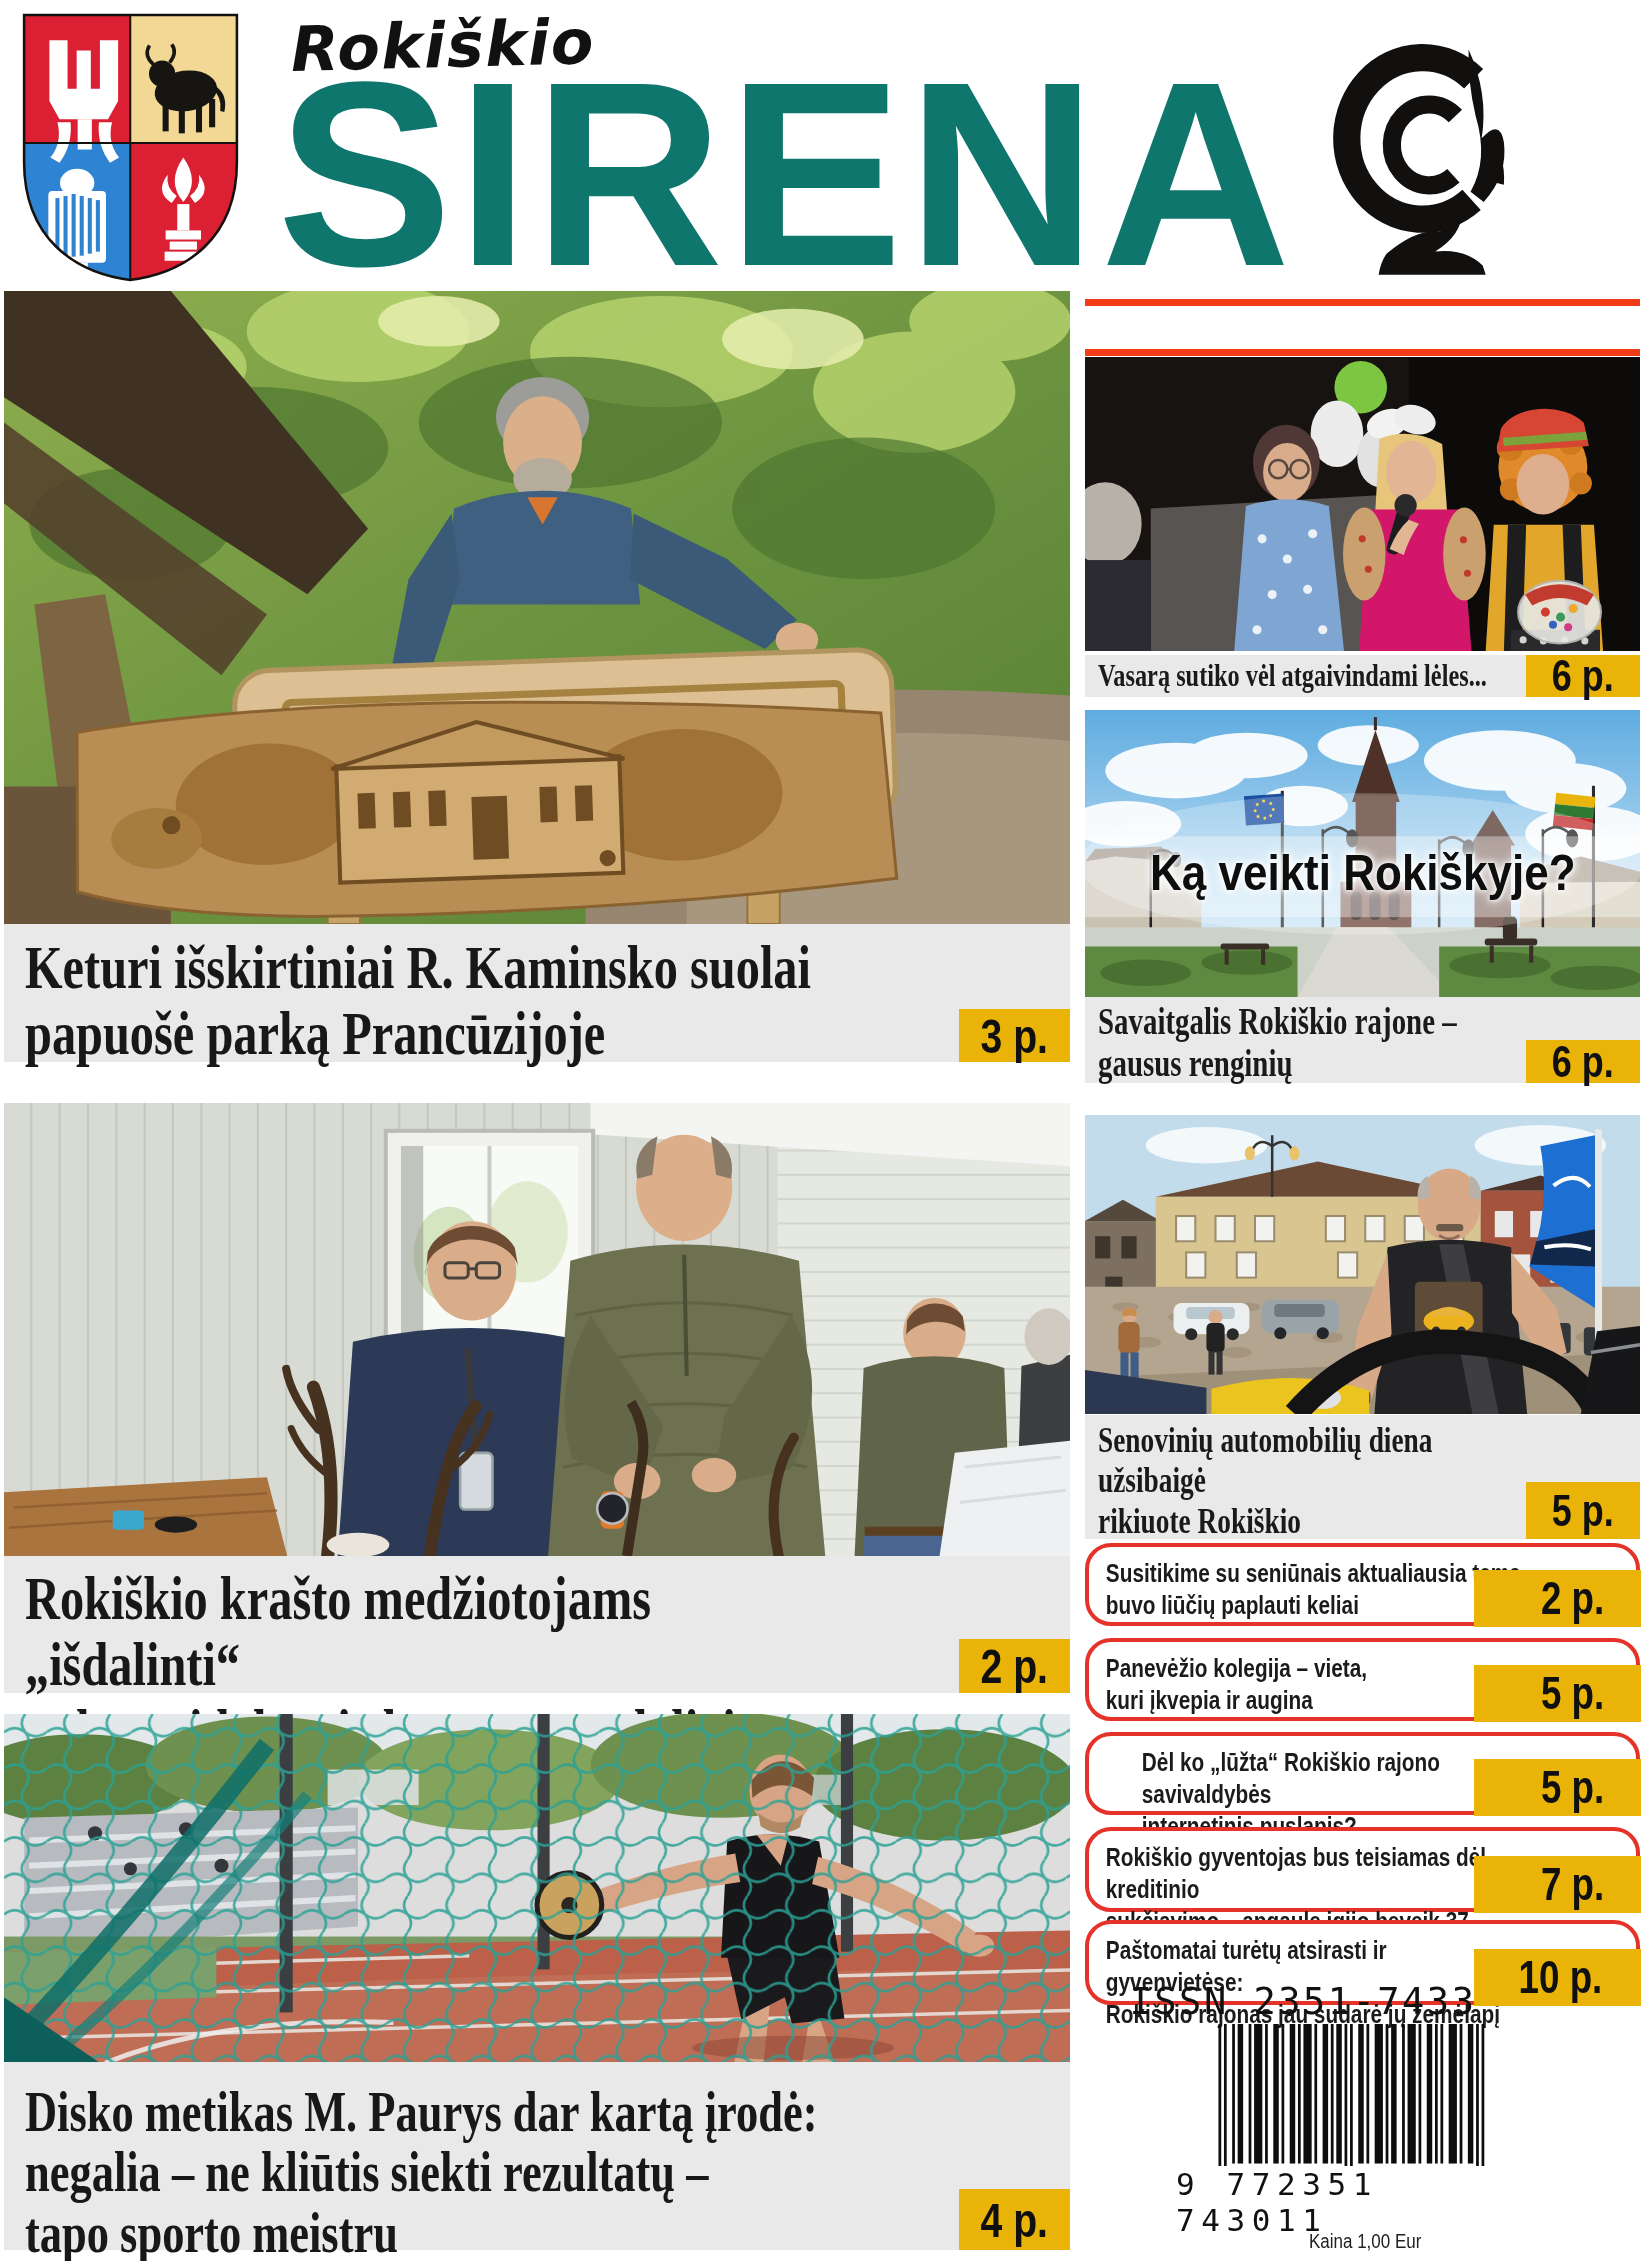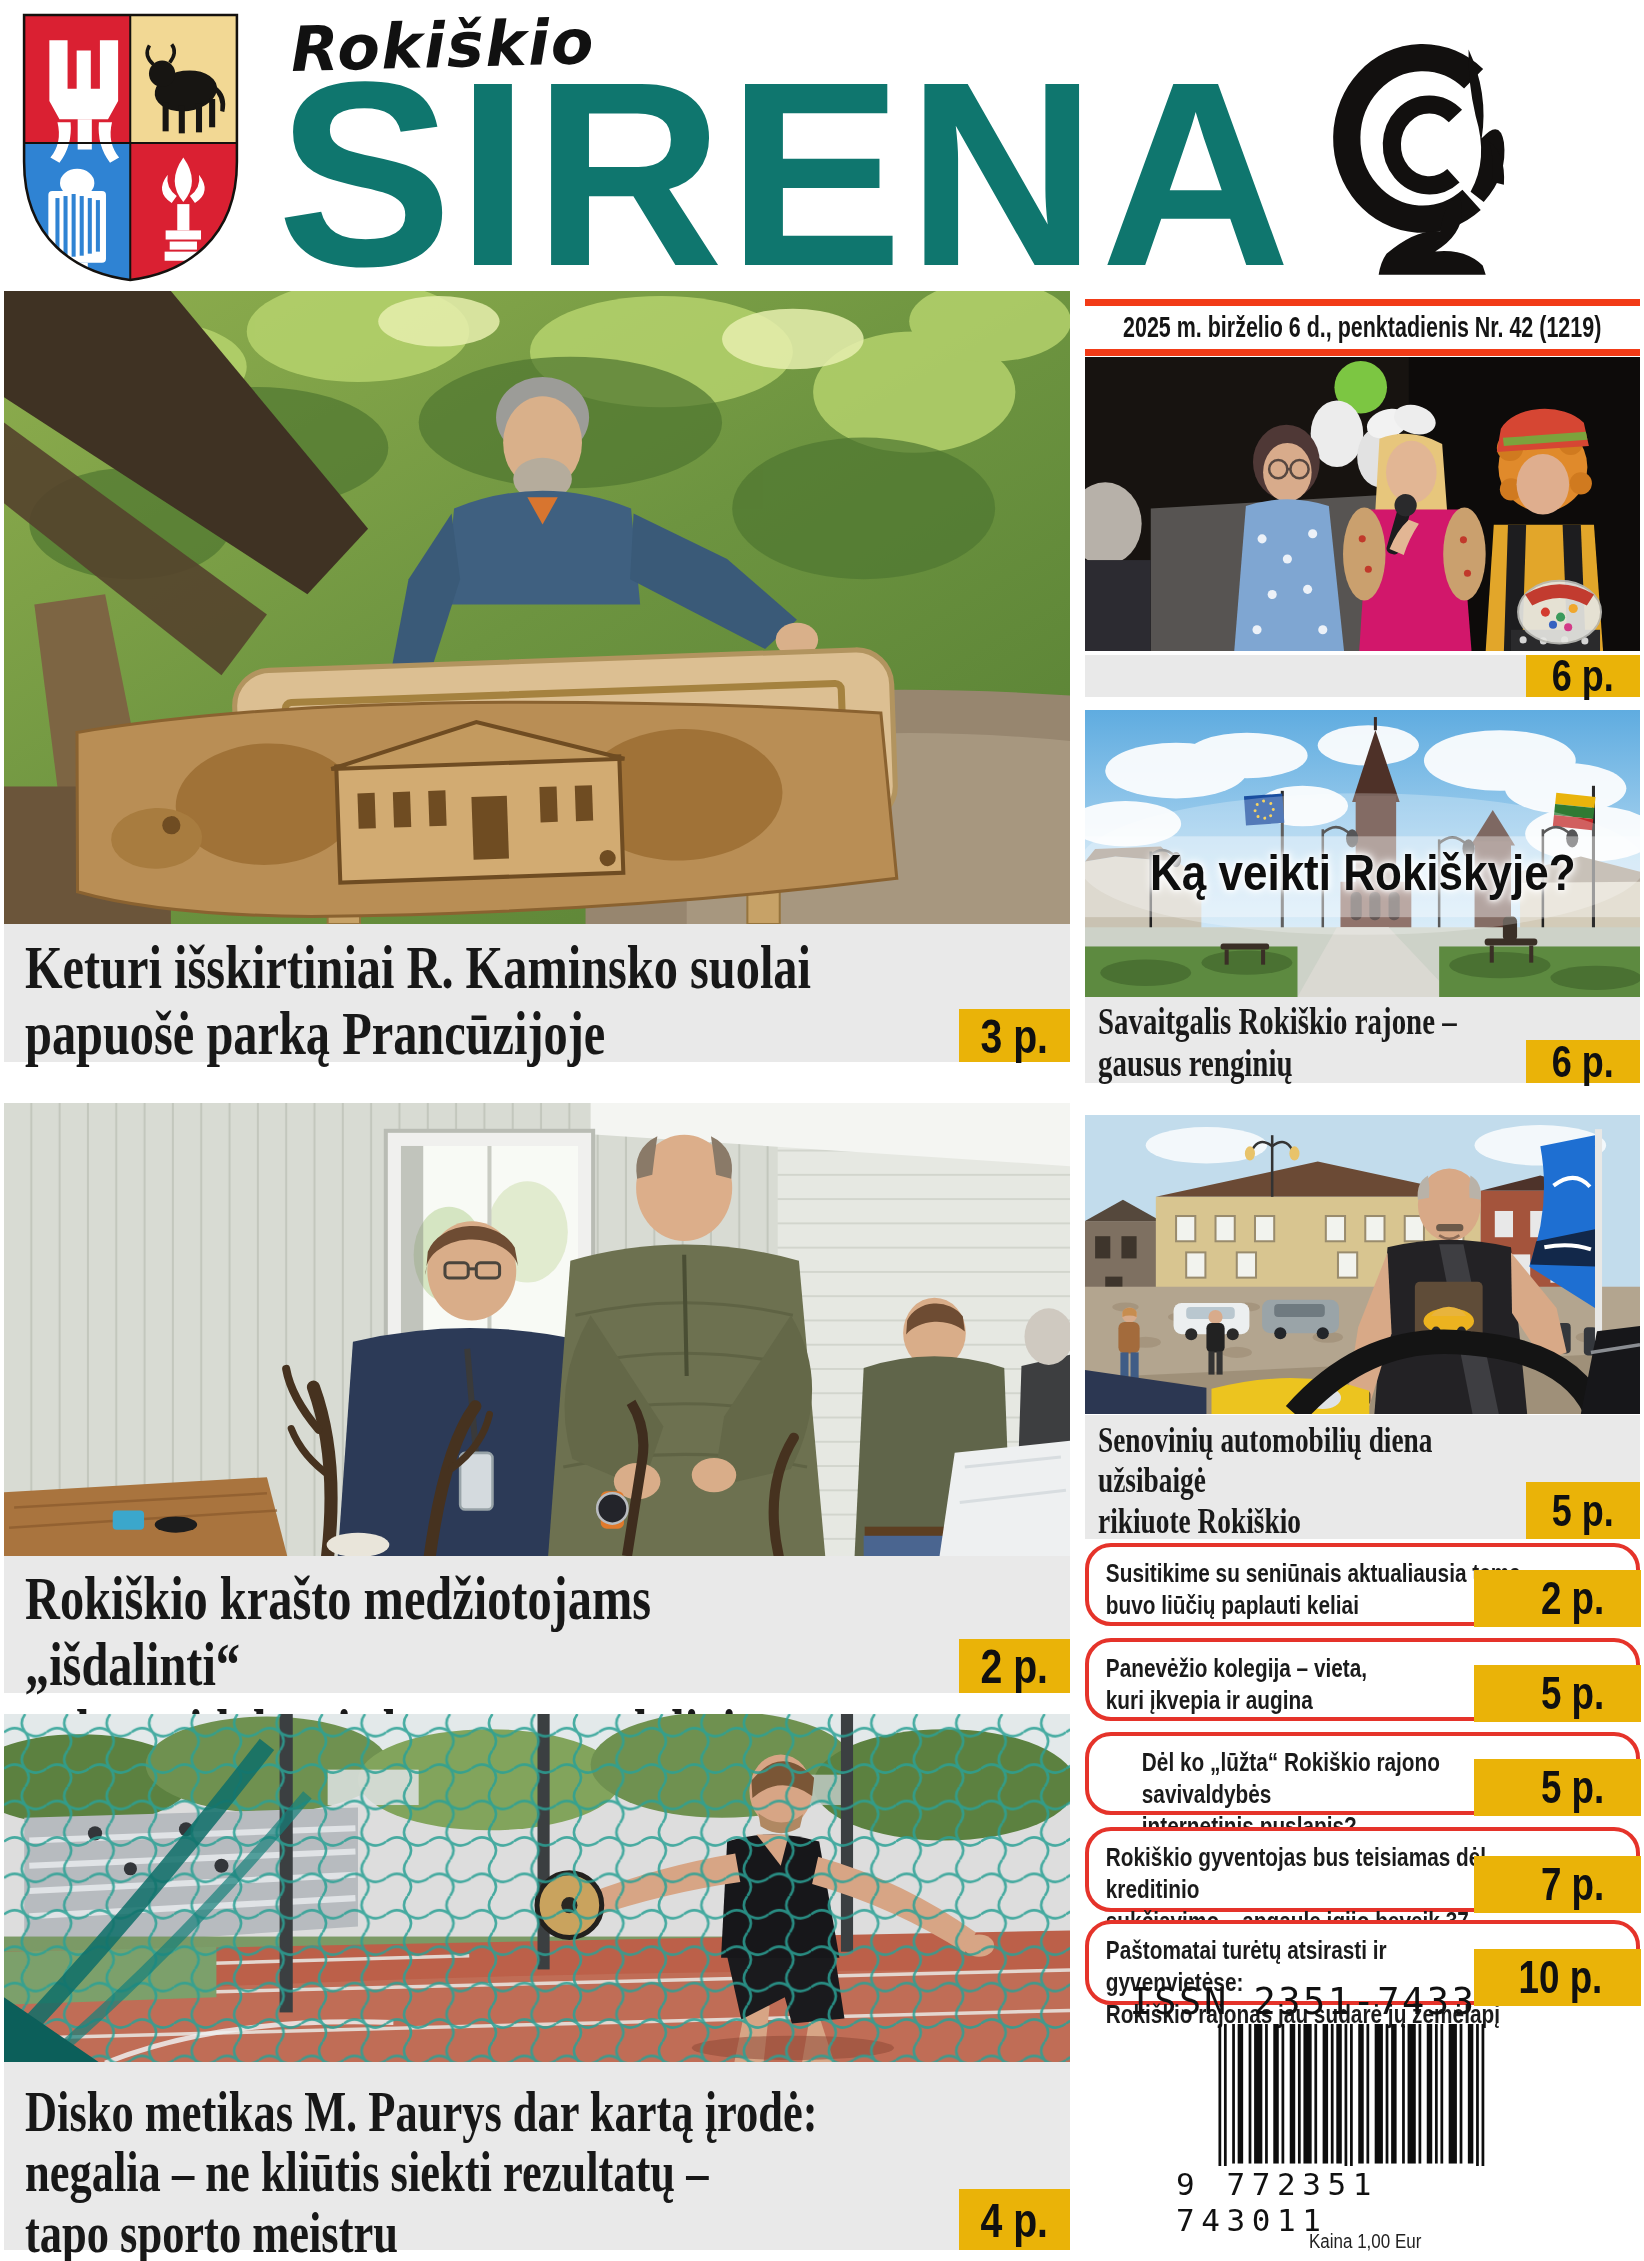--- a/index.html
+++ b/index.html
@@ -124,23 +124,20 @@
       </g>
       <g fill="#12100f">
         <path d="M312,28 q40,86 26,176 q36,-40 44,8 q8,66 -40,118 l-26,-20 q36,-64 10,-150 q-16,-70 -14,-132 z"></path>
         <path d="M352,210 q34,24 30,86 l-24,-6 q6,-48 -6,-80 z"></path>
         <path d="M150,432 q60,-50 106,-44 q10,-70 40,-64 q16,64 -50,104 q60,-6 94,28 l6,18 h-212 q4,-26 16,-42 z"></path>
       </g>
     </svg>
   </div>
 
   <div class="rule" style="top:299px;"></div>
-  <div class="dateline">
-    <span>2025 m. birželio 6 d., penktadienis Nr. 42 (1219)</span>
-  </div>
   <div class="rule" style="top:349px;"></div>
 
   <div class="ph" style="left:4px;top:291px;width:1066px;height:633px;">
     <svg viewBox="0 0 2108 1252" preserveAspectRatio="none">
       <defs>
         <linearGradient id="p1bg" x1="0" y1="0" x2="1" y2="1">
           <stop offset="0" stop-color="#8fae4e"></stop>
             <stop offset=".5" stop-color="#6d9440"></stop>
             <stop offset="1" stop-color="#567f33"></stop>
         </linearGradient>
@@ -294,20 +291,23 @@
           <circle cx="910" cy="505" r="9" fill="#d33b2f"></circle>
           <circle cx="940" cy="515" r="9" fill="#3a9a5c"></circle>
           <circle cx="965" cy="498" r="9" fill="#f0a72e"></circle>
           <circle cx="925" cy="530" r="8" fill="#3763c0"></circle>
           <circle cx="955" cy="535" r="8" fill="#d33b88"></circle>
         </g>
     </svg>
   </div>
 
   <div class="band scap" style="left:1085px;top:655px;width:555px;height:42px;">
+    <div style="padding:4px 0 0 13px;">
+      <span class="txt" style="font-size:32px;line-height:1.05;">Vasarą sutiko vėl atgaivindami lėles...</span>
+    </div>
     <div class="notch" style="width:114px;height:42px;">
       <span class="pn" style="font-size:45px;">6 p.</span>
     </div>
   </div>
 
   <div class="ph" style="left:1085px;top:710px;width:555px;height:287px;">
     <svg viewBox="0 0 1097 568" preserveAspectRatio="none">
       <defs>
         <linearGradient id="sky2" x1="0" y1="0" x2="0" y2="1">
           <stop offset="0" stop-color="#5face0"></stop>

